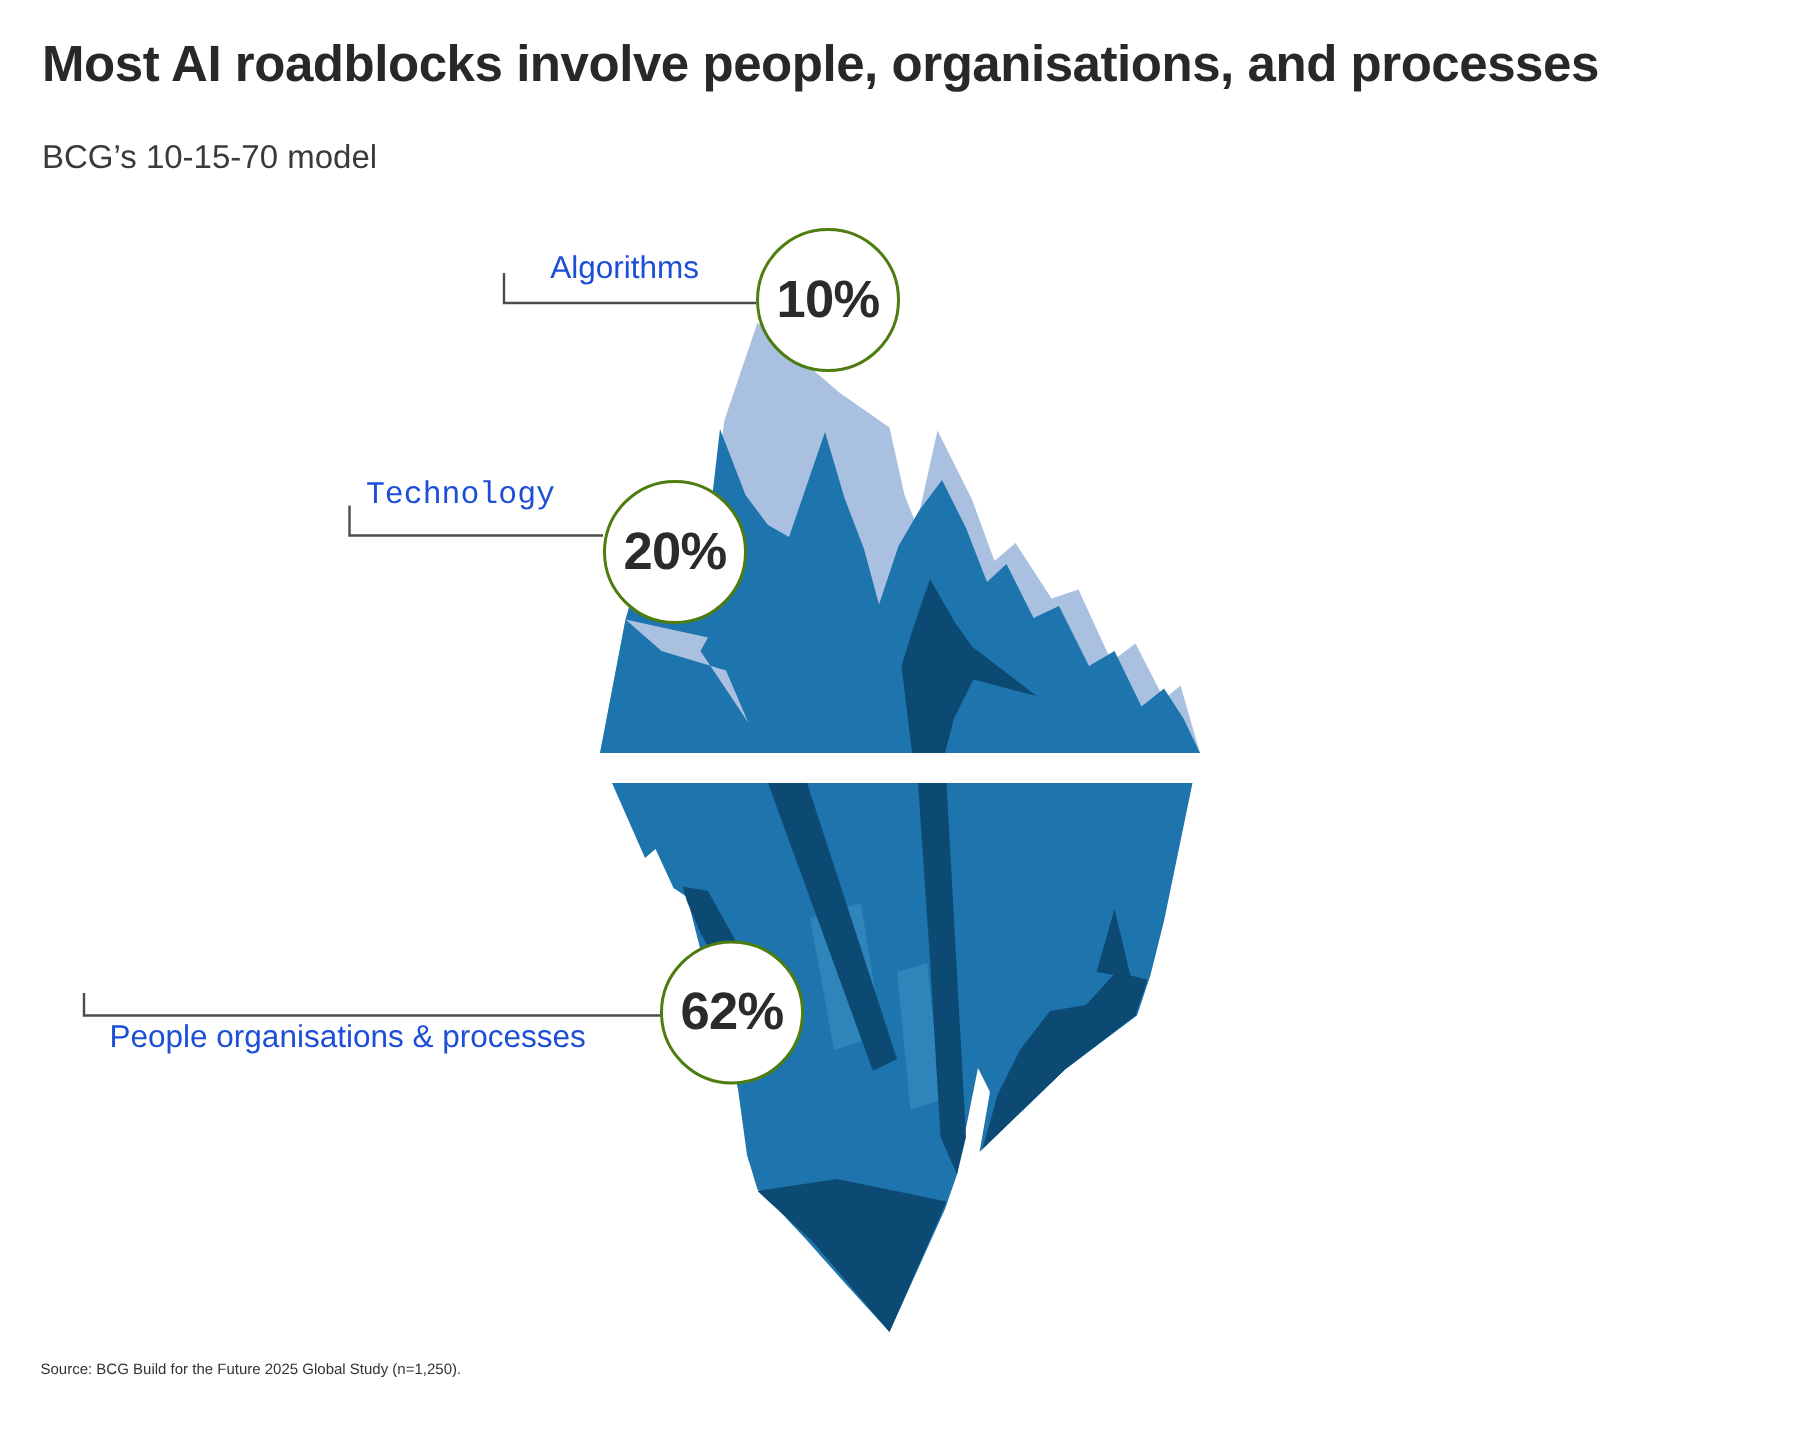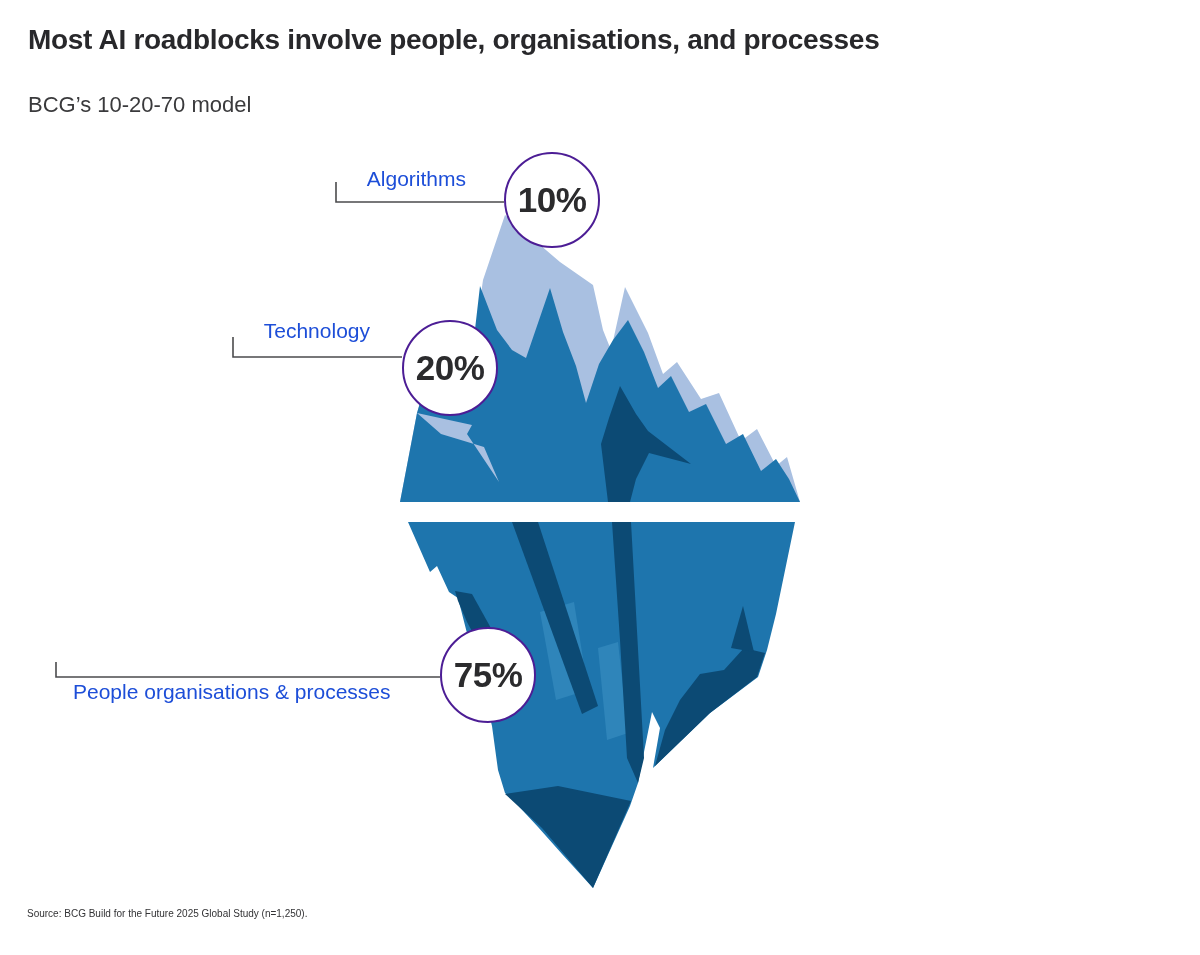--- a/index.html
+++ b/index.html
@@ -9,21 +9,21 @@
     position: relative;
     width: 1200px;
     height: 955px;
     background: #ffffff;
     overflow: hidden;
   }
   .title {
     position: absolute;
     left: 28px;
     top: 24px;
-    font-size: 28px;
+    font-size: 34px;
     font-weight: 700;
     color: #28282b;
     letter-spacing: -0.3px;
     white-space: nowrap;
   }
   .subtitle {
     position: absolute;
     left: 28px;
     top: 92px;
     font-size: 22px;
@@ -43,21 +43,21 @@
     color: #1d4ed8;
     white-space: nowrap;
   }
   .callout-label.align-right { text-align: right; }
   .value-circle {
     position: absolute;
     width: 96px;
     height: 96px;
     border-radius: 50%;
     background: #ffffff;
-    border: 2px solid #4c1d95;
+    border: 2px solid #4d7c0f;
     display: flex;
     align-items: center;
     justify-content: center;
   }
   .value-circle .pct {
     font-size: 35px;
     font-weight: 700;
     color: #2b2b2d;
     letter-spacing: -0.5px;
   }
@@ -70,21 +70,21 @@
     color: #333335;
     white-space: nowrap;
   }
 </style>
 </head>
 <body>
 
 <div class="canvas">
 
   <div class="title">Most AI roadblocks involve people, organisations, and processes</div>
-  <div class="subtitle">BCG’s 10-20-70 model</div>
+  <div class="subtitle">BCG’s 10-15-70 model</div>
 
   <svg class="iceberg-svg" viewBox="0 0 1200 955" xmlns="http://www.w3.org/2000/svg" aria-hidden="true">
 
     <polygon points="400,502 417,413 437,345 452,378 462,340 471,364 483,280 505,215 560,262 593,285 603,330 611,350 625,287 648,333 663,374 677,362 701,399 719,393 741,441 757,429 776,466 787,457 800,502" fill="#a9c0e1"></polygon>
 
     <polygon points="400,502 417,413 437,345 452,378 462,340 471,364 480,286 497,330 512,350 526,358 550,288 563,332 576,366 586,403 599,364 613,340 628,320 644,352 658,388 671,376 689,412 706,404 726,444 743,434 761,471 776,459 789,479 800,502" fill="#1e75ad"></polygon>
 
     <polygon points="417,413 472,425 467,434 499,482 484,447 441,434" fill="#a9c0e1"></polygon>
 
     <polygon points="620,386 636,414 648,431 691,464 649,453 636,479 630,502 608,502 601,444 609,418" fill="#0c4a74"></polygon>
@@ -100,28 +100,28 @@
     <polygon points="505,794 558,786 631,801 593,888 542,828" fill="#0c4a74"></polygon>
     <polygon points="655,766 665,730 680,700 700,674 724,670 744,648 765,653 757,677 710,713" fill="#0c4a74"></polygon>
     <polygon points="743,606 754,652 731,648" fill="#0c4a74"></polygon>
 
     <polyline class="connector" points="336,182 336,202 504,202"></polyline>
     <polyline class="connector" points="233,337 233,357 402,357"></polyline>
     <polyline class="connector" points="56,662 56,677 440,677"></polyline>
   </svg>
 
   <div class="callout-label align-right" style="left:240px; top:167px; width:226px;">Algorithms</div>
-  <div class="callout-label align-right" style="left:180px; top:319px; width:190px;">Technology</div>
+  <div class="callout-label align-right" style="left:180px; top:319px; width:190px;font-family:Liberation Mono, monospace;">Technology</div>
   <div class="callout-label" style="left:73px; top:641px;margin-top:39px;">People organisations &amp; processes</div>
 
   <div class="value-circle" style="left:504px; top:152px;">
     <span class="pct">10%</span>
   </div>
   <div class="value-circle" style="left:402px; top:320px;">
     <span class="pct">20%</span>
   </div>
   <div class="value-circle" style="left:440px; top:627px;">
-    <span class="pct">75%</span>
+    <span class="pct">62%</span>
   </div>
 
   <div class="source">Source: BCG Build for the Future 2025 Global Study (n=1,250).</div>
 
 </div>
 
 </body></html>

